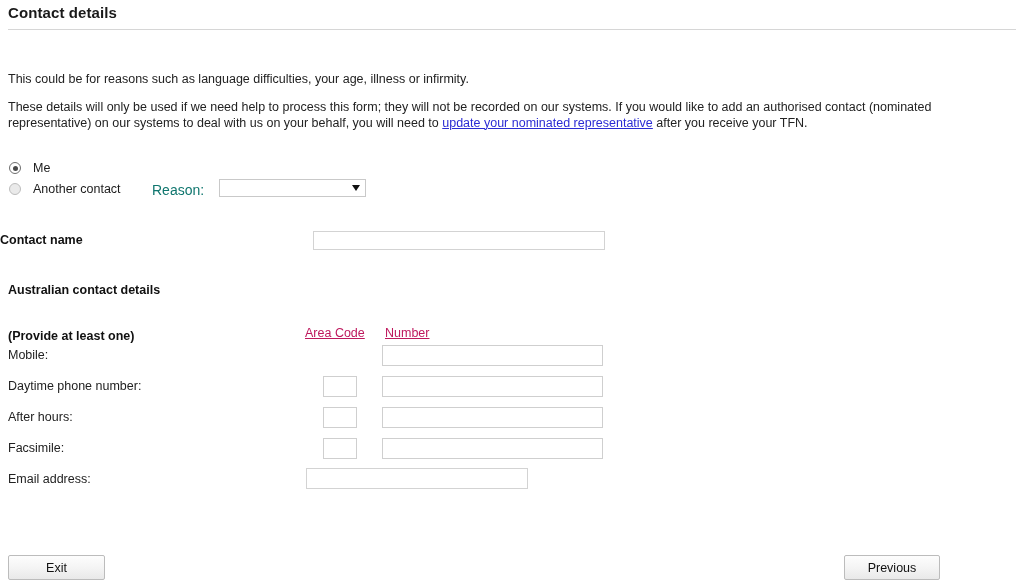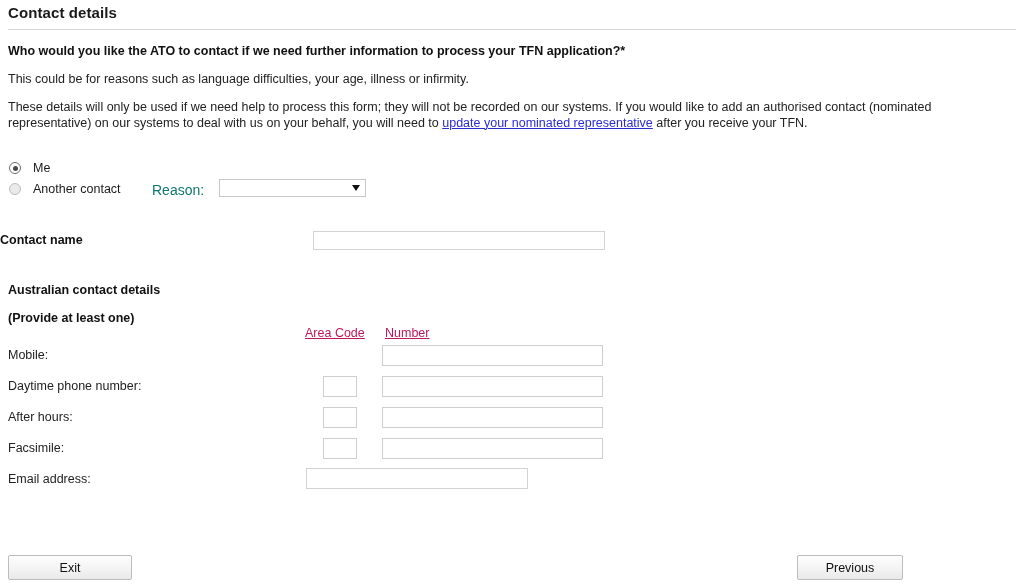--- a/index.html
+++ b/index.html
@@ -181,21 +181,21 @@
     position: absolute;
     left: 8px;
     top: 283px;
     font-size: 12.5px;
     font-weight: bold;
     color: #111111;
   }
   .section-subheading {
     position: absolute;
     left: 8px;
-    top: 311px;
+    top: 329px;
     font-size: 12.5px;
     font-weight: bold;
     color: #111111;
   }
 
   
   .col-header {
     position: absolute;
     top: 326px;
     font-size: 12.5px;
@@ -279,42 +279,41 @@
     color: #111111;
     cursor: pointer;
     display: flex;
     align-items: center;
     justify-content: center;
     padding: 0;
   }
   .btn-exit {
     left: 8px;
     top: 555px;
-    width: 124px;
+    width: 97px;
   }
   .btn-previous {
-    left: 797px;
+    left: 844px;
     top: 555px;
-    width: 106px;
+    width: 96px;
   }
   .btn-next {
     left: 908px;
     top: 555px;
     width: 108px;
   }
 </style>
 </head>
 <body>
 
 <div class="page">
 
   <div class="page-title">Contact details</div>
   <div class="title-rule"></div>
 
-  <div class="lead-question">Who would you like the ATO to contact if we need further information to process your TFN application?*</div>
   <div class="sub-note">This could be for reasons such as language difficulties, your age, illness or infirmity.</div>
   <div class="privacy-note"><span>These details will only be used if we need help to process this form; they will not be recorded on our systems. If you would like to add an authorised contact (nominated representative) on our systems to deal with us on your behalf, you will need to </span><a class="inline-link">update your nominated representative</a><span> after you receive your TFN.</span></div>
 
   <div class="radio-row radio-me">
     <span class="radio-dot checked"></span>
     <span class="radio-label">Me</span>
   </div>
   <div class="radio-row radio-other">
     <span class="radio-dot disabled"></span>
     <span class="radio-label muted">Another contact</span>

